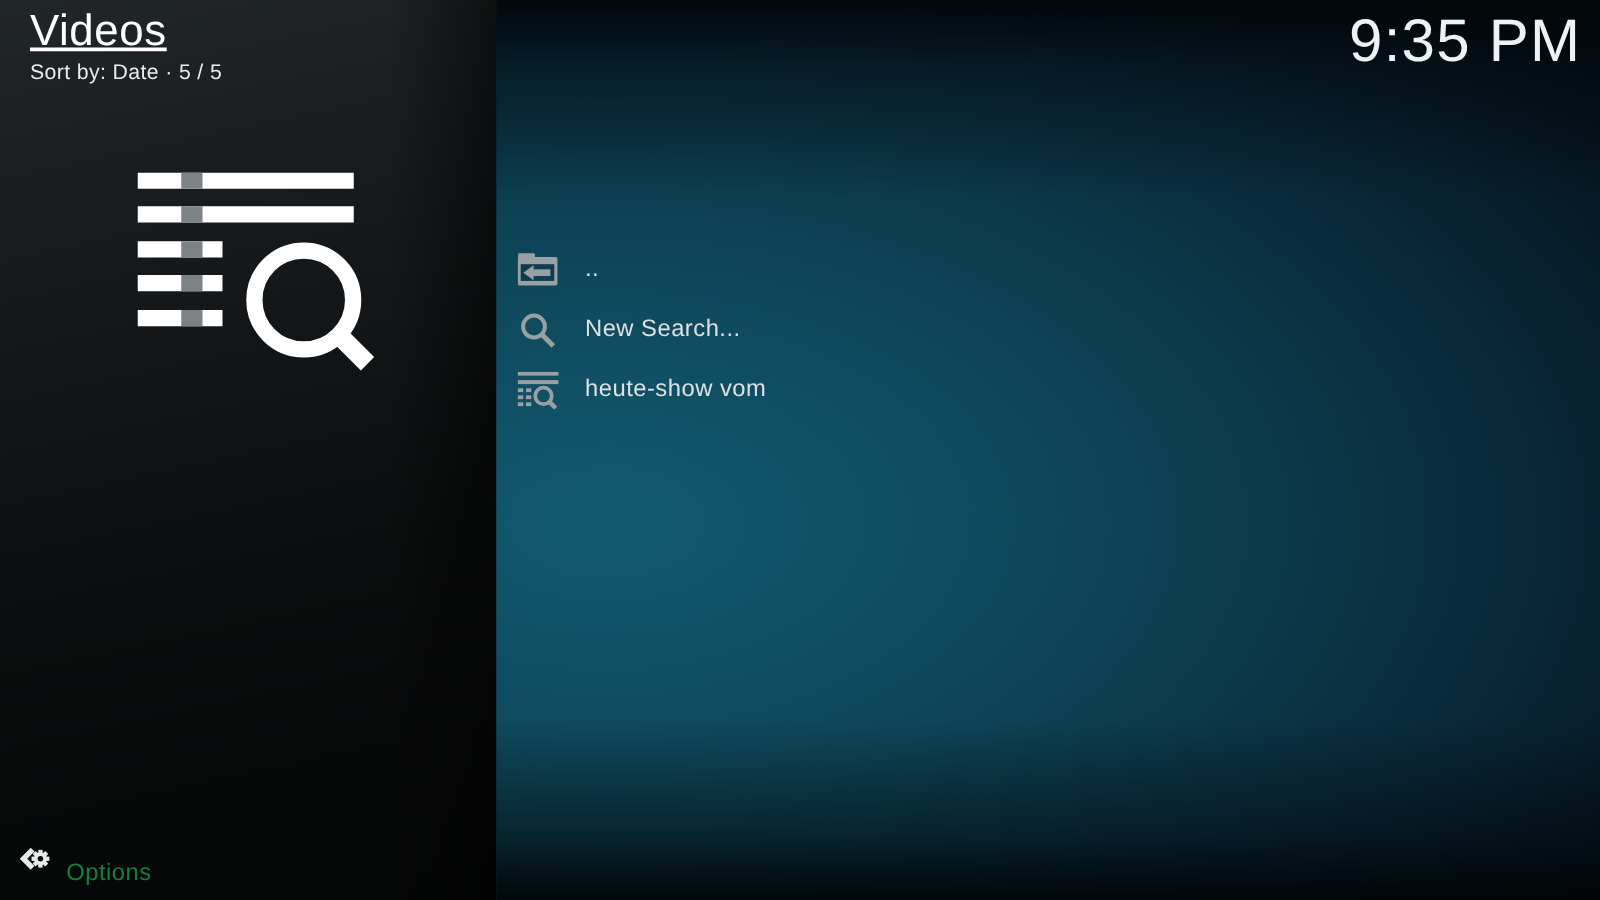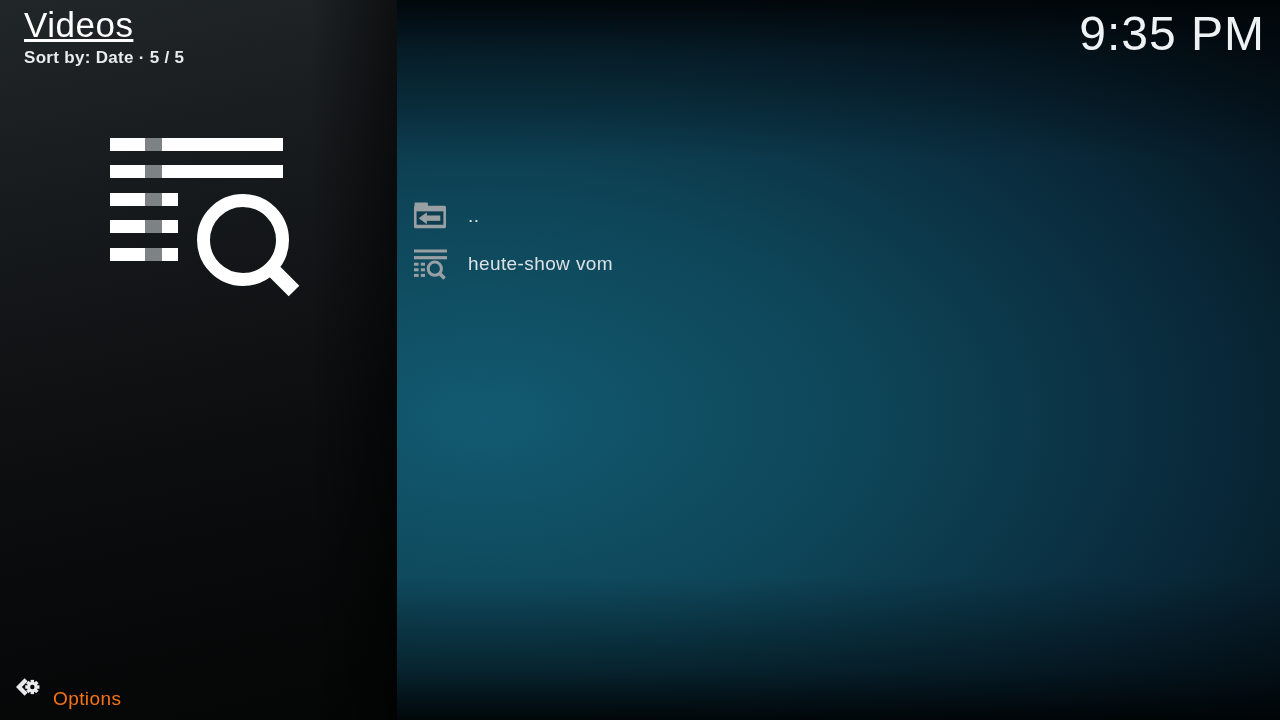--- a/index.html
+++ b/index.html
@@ -22,21 +22,21 @@
     position: absolute; left: 397px; top: 0; width: 883px; height: 720px;
     background:
       linear-gradient(180deg, rgba(1,5,8,0.93) 0%, rgba(1,5,8,0.45) 7%, rgba(1,5,8,0) 22%),
       linear-gradient(0deg, rgba(0,3,5,0.92) 0%, rgba(0,3,5,0.45) 7%, rgba(0,3,5,0) 20%),
       radial-gradient(ellipse 115% 80% at 10% 58%, #125a71 0%, #0e4558 38%, #09293a 72%, #041018 100%);
   }
 
   
   .header { position: absolute; left: 24px; top: 5px; z-index: 5; }
   .page-title { font-size: 35px; font-weight: 300; color: #ffffff; letter-spacing: 0.5px; text-decoration: underline; }
-  .sub-header { margin-top: 3px; font-size: 17px; font-weight: 700; color: #e9eced; letter-spacing: 0.3px; }
+  .sub-header { margin-top: 3px; font-size: 17px; font-weight: 400; color: #e9eced; letter-spacing: 0.3px; }
 
   
   .clock {
     position: absolute; top: 6px; right: 15px; z-index: 5;
     font-size: 48px; font-weight: 200; color: #eef2f4; letter-spacing: 1px;
   }
 
   
   .big-icon { position: absolute; left: 110px; top: 138px; z-index: 2; }
 
@@ -54,21 +54,21 @@
     color: #dce1e4; letter-spacing: 0.4px;
   }
   .row.selected .row-label { color: #ffffff; }
 
   
   .options-bar {
     position: absolute; left: 16px; bottom: 10px; z-index: 6;
     display: flex; align-items: center; cursor: pointer;
   }
   .options-bar .opt-icon { width: 25px; height: 24px; color: #e8ebec; }
-  .options-label { margin-left: 12px; font-size: 19px; font-weight: 300; color: #f97316; letter-spacing: 0.4px; margin-top: 24px; }
+  .options-label { margin-left: 12px; font-size: 19px; font-weight: 300; color: #15803d; letter-spacing: 0.4px; margin-top: 24px; }
 
   svg { display: block; }
   .defs-hidden { position: absolute; width: 0; height: 0; overflow: hidden; }
 </style>
 </head>
 <body>
 
 <svg class="defs-hidden" xmlns="http://www.w3.org/2000/svg" aria-hidden="true">
   <defs>
 
@@ -146,20 +146,28 @@
     <span class="icon-slot">
       <svg width="33" height="31">
           <use href="#folder-back-icon"></use>
         </svg>
     </span>
     <span class="row-label">..</span>
   </div>
     <div class="row">
     <span class="icon-slot">
       <svg width="33" height="31">
+          <use href="#search-icon"></use>
+        </svg>
+    </span>
+    <span class="row-label">New Search...</span>
+  </div>
+    <div class="row">
+    <span class="icon-slot">
+      <svg width="33" height="31">
           <use href="#search-history-icon"></use>
         </svg>
     </span>
     <span class="row-label">heute-show vom</span>
   </div>
   </div>
 
 <div class="options-bar">
   <svg class="opt-icon" width="25" height="24" viewBox="0 0 26 24">
       <use href="#options-icon"></use>

